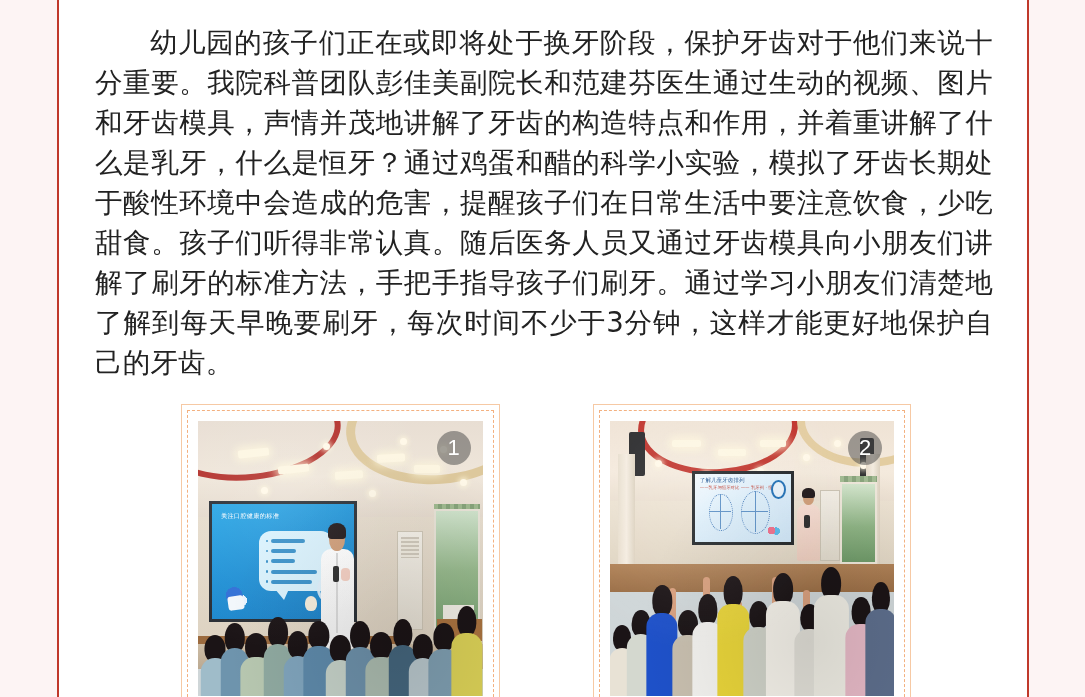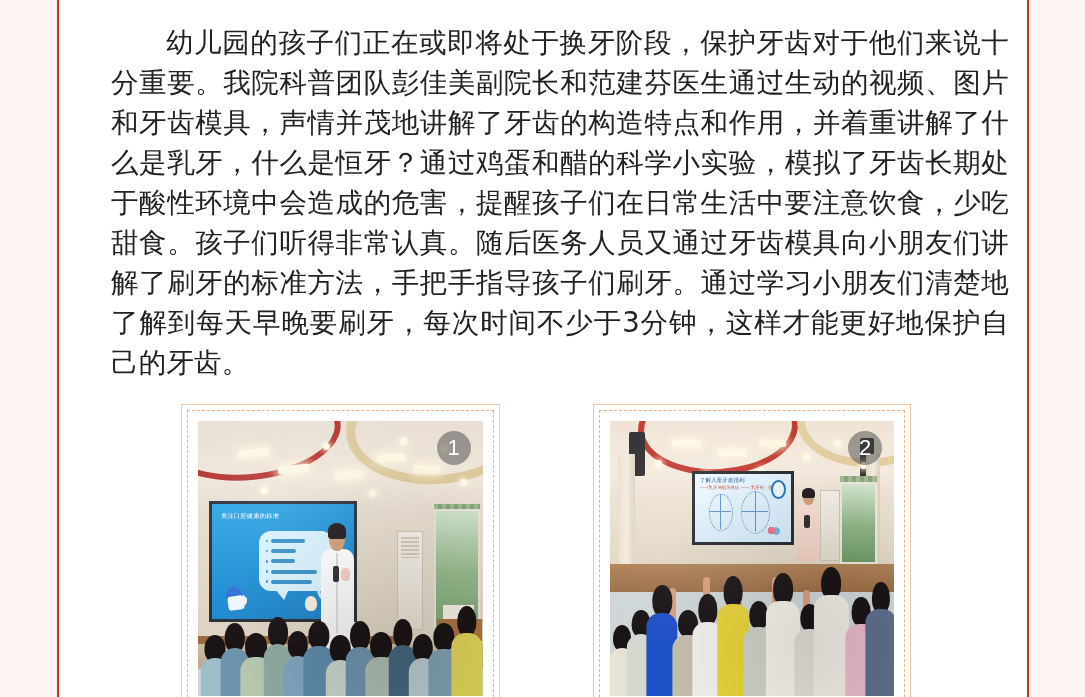--- a/index.html
+++ b/index.html
@@ -40,21 +40,21 @@
     left: 0;
     top: 0;
     right: 0;
     bottom: 0;
     padding: 0;
   }
 
   
   .body-text {
     position: absolute;
-    left: 52px;
+    left: 36px;
     top: -6px;
     width: 898px;
     font-size: 27.5px;
     line-height: 40px;
     color: #222222;
     text-align: justify;
     text-justify: inter-ideograph;
     letter-spacing: 0.2px;
     font-family: "DejaVu Sans", "Liberation Sans", sans-serif;
     font-weight: 400;

